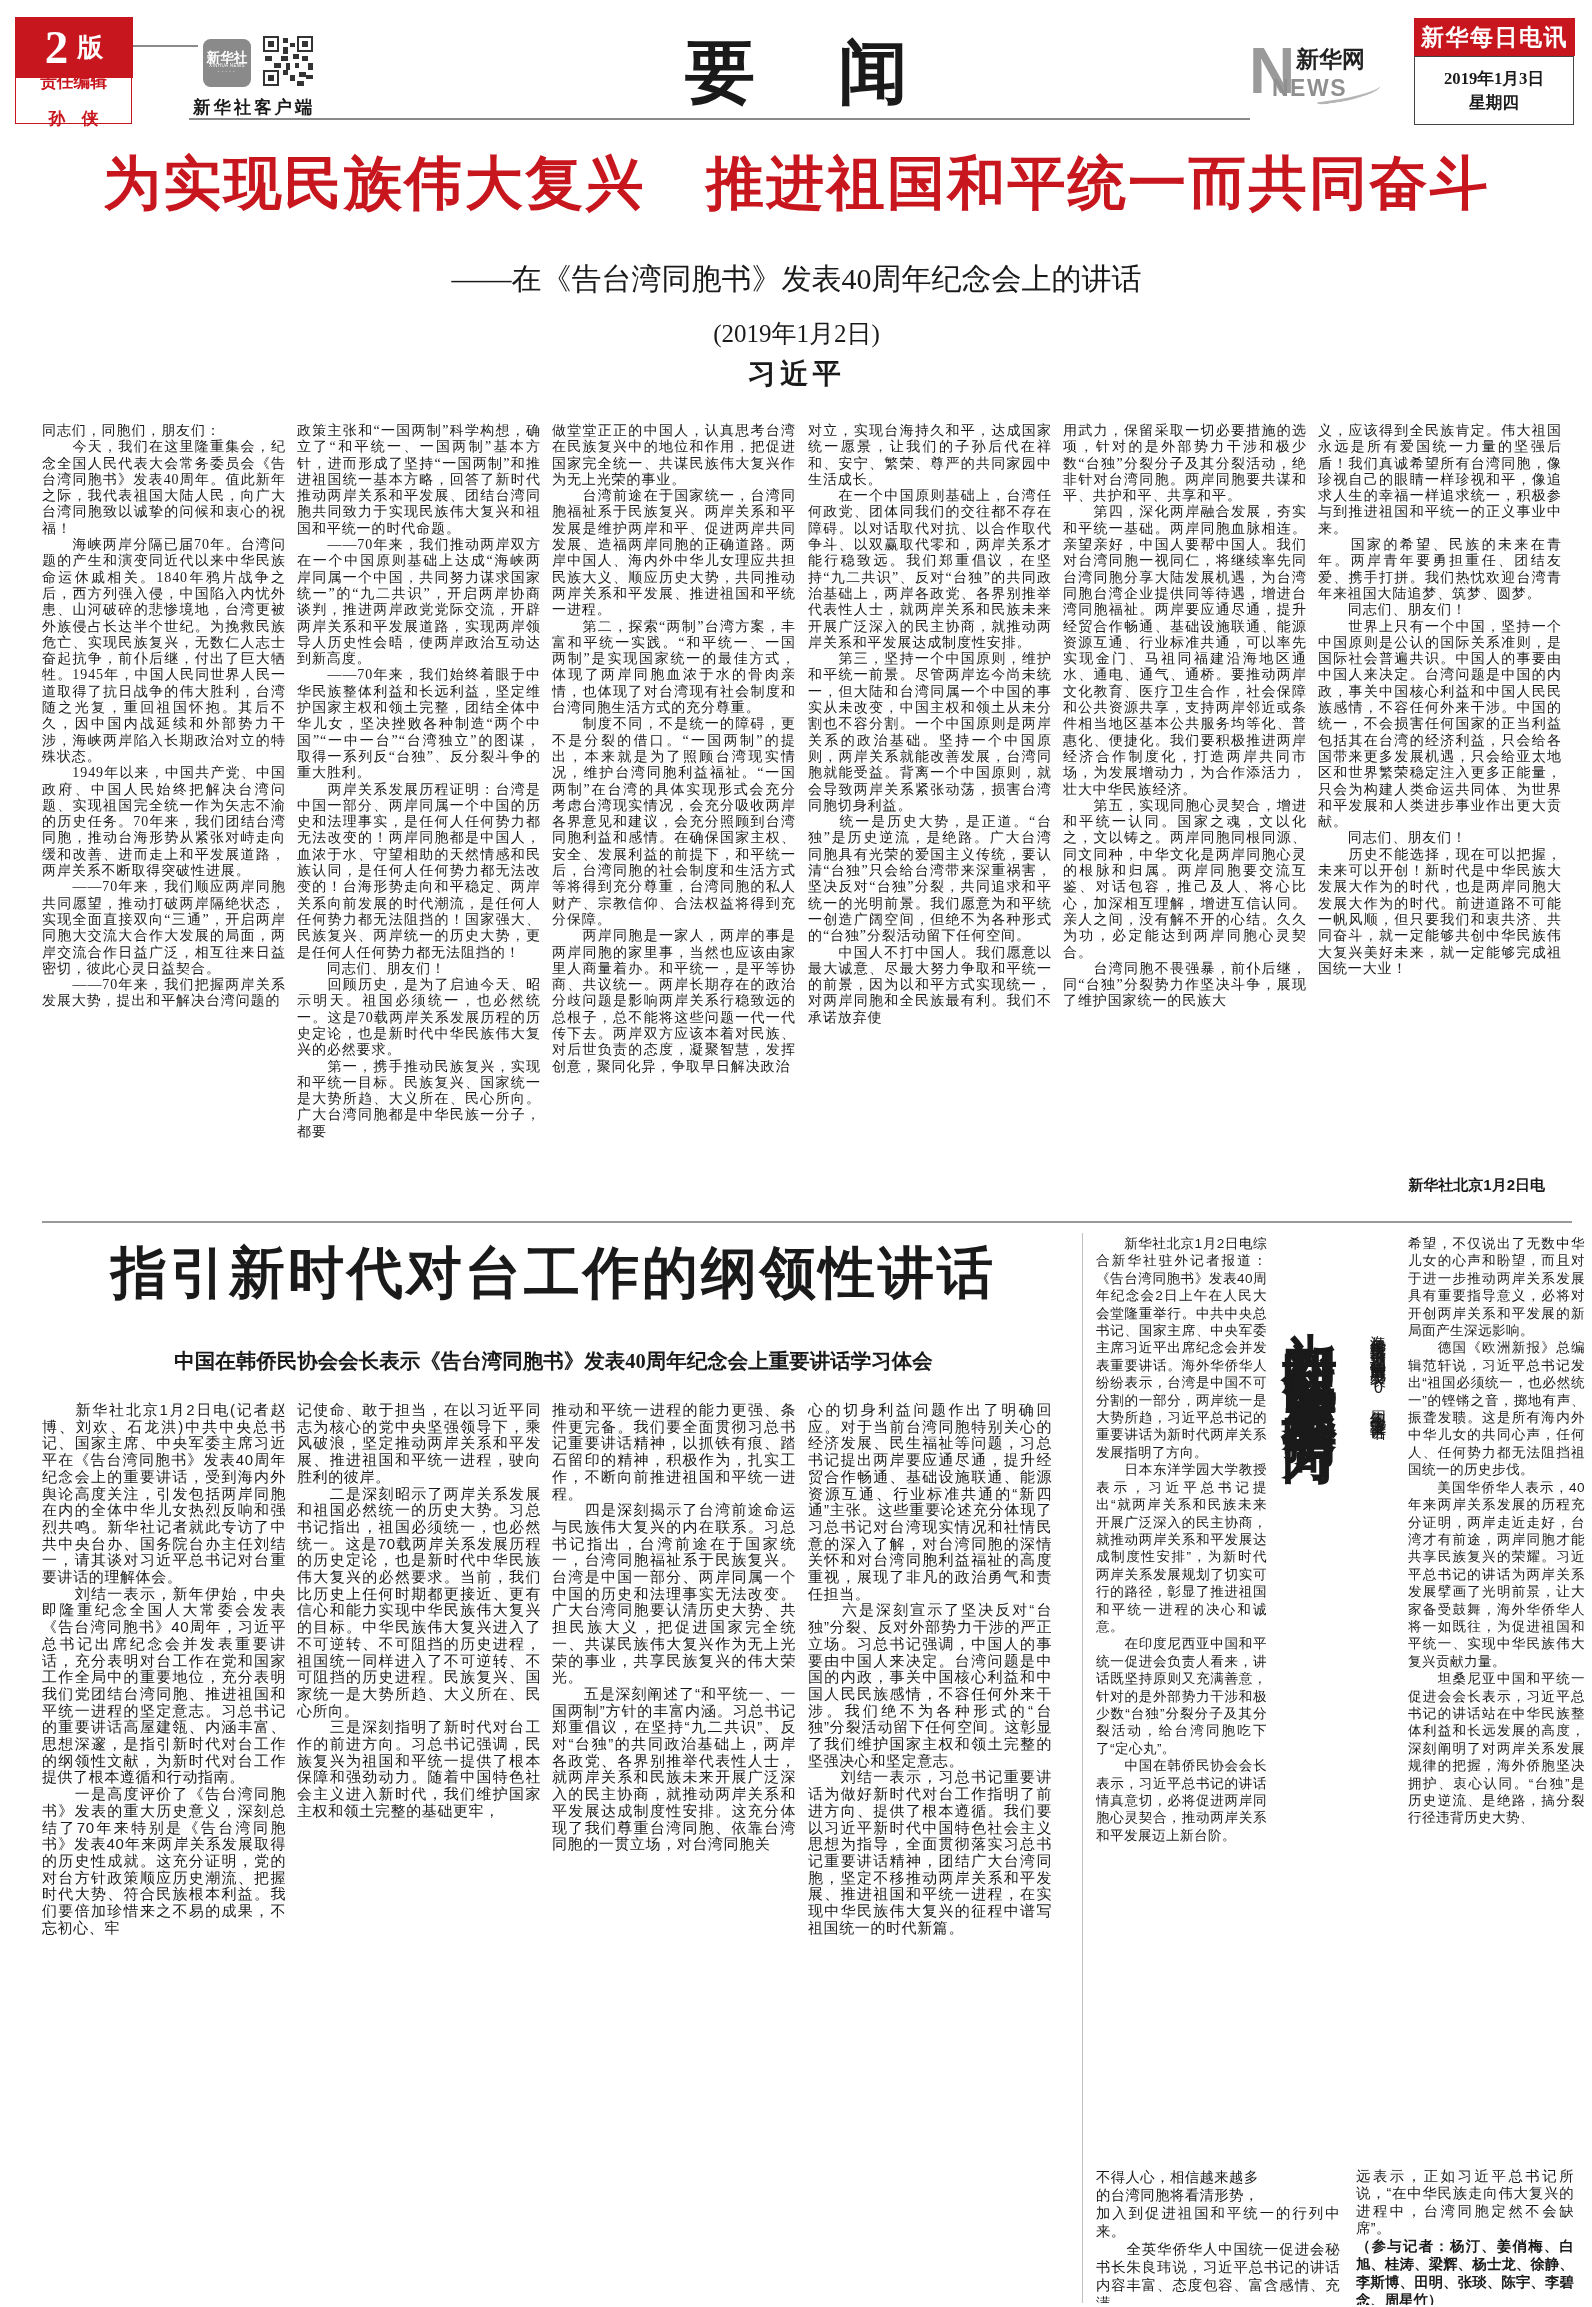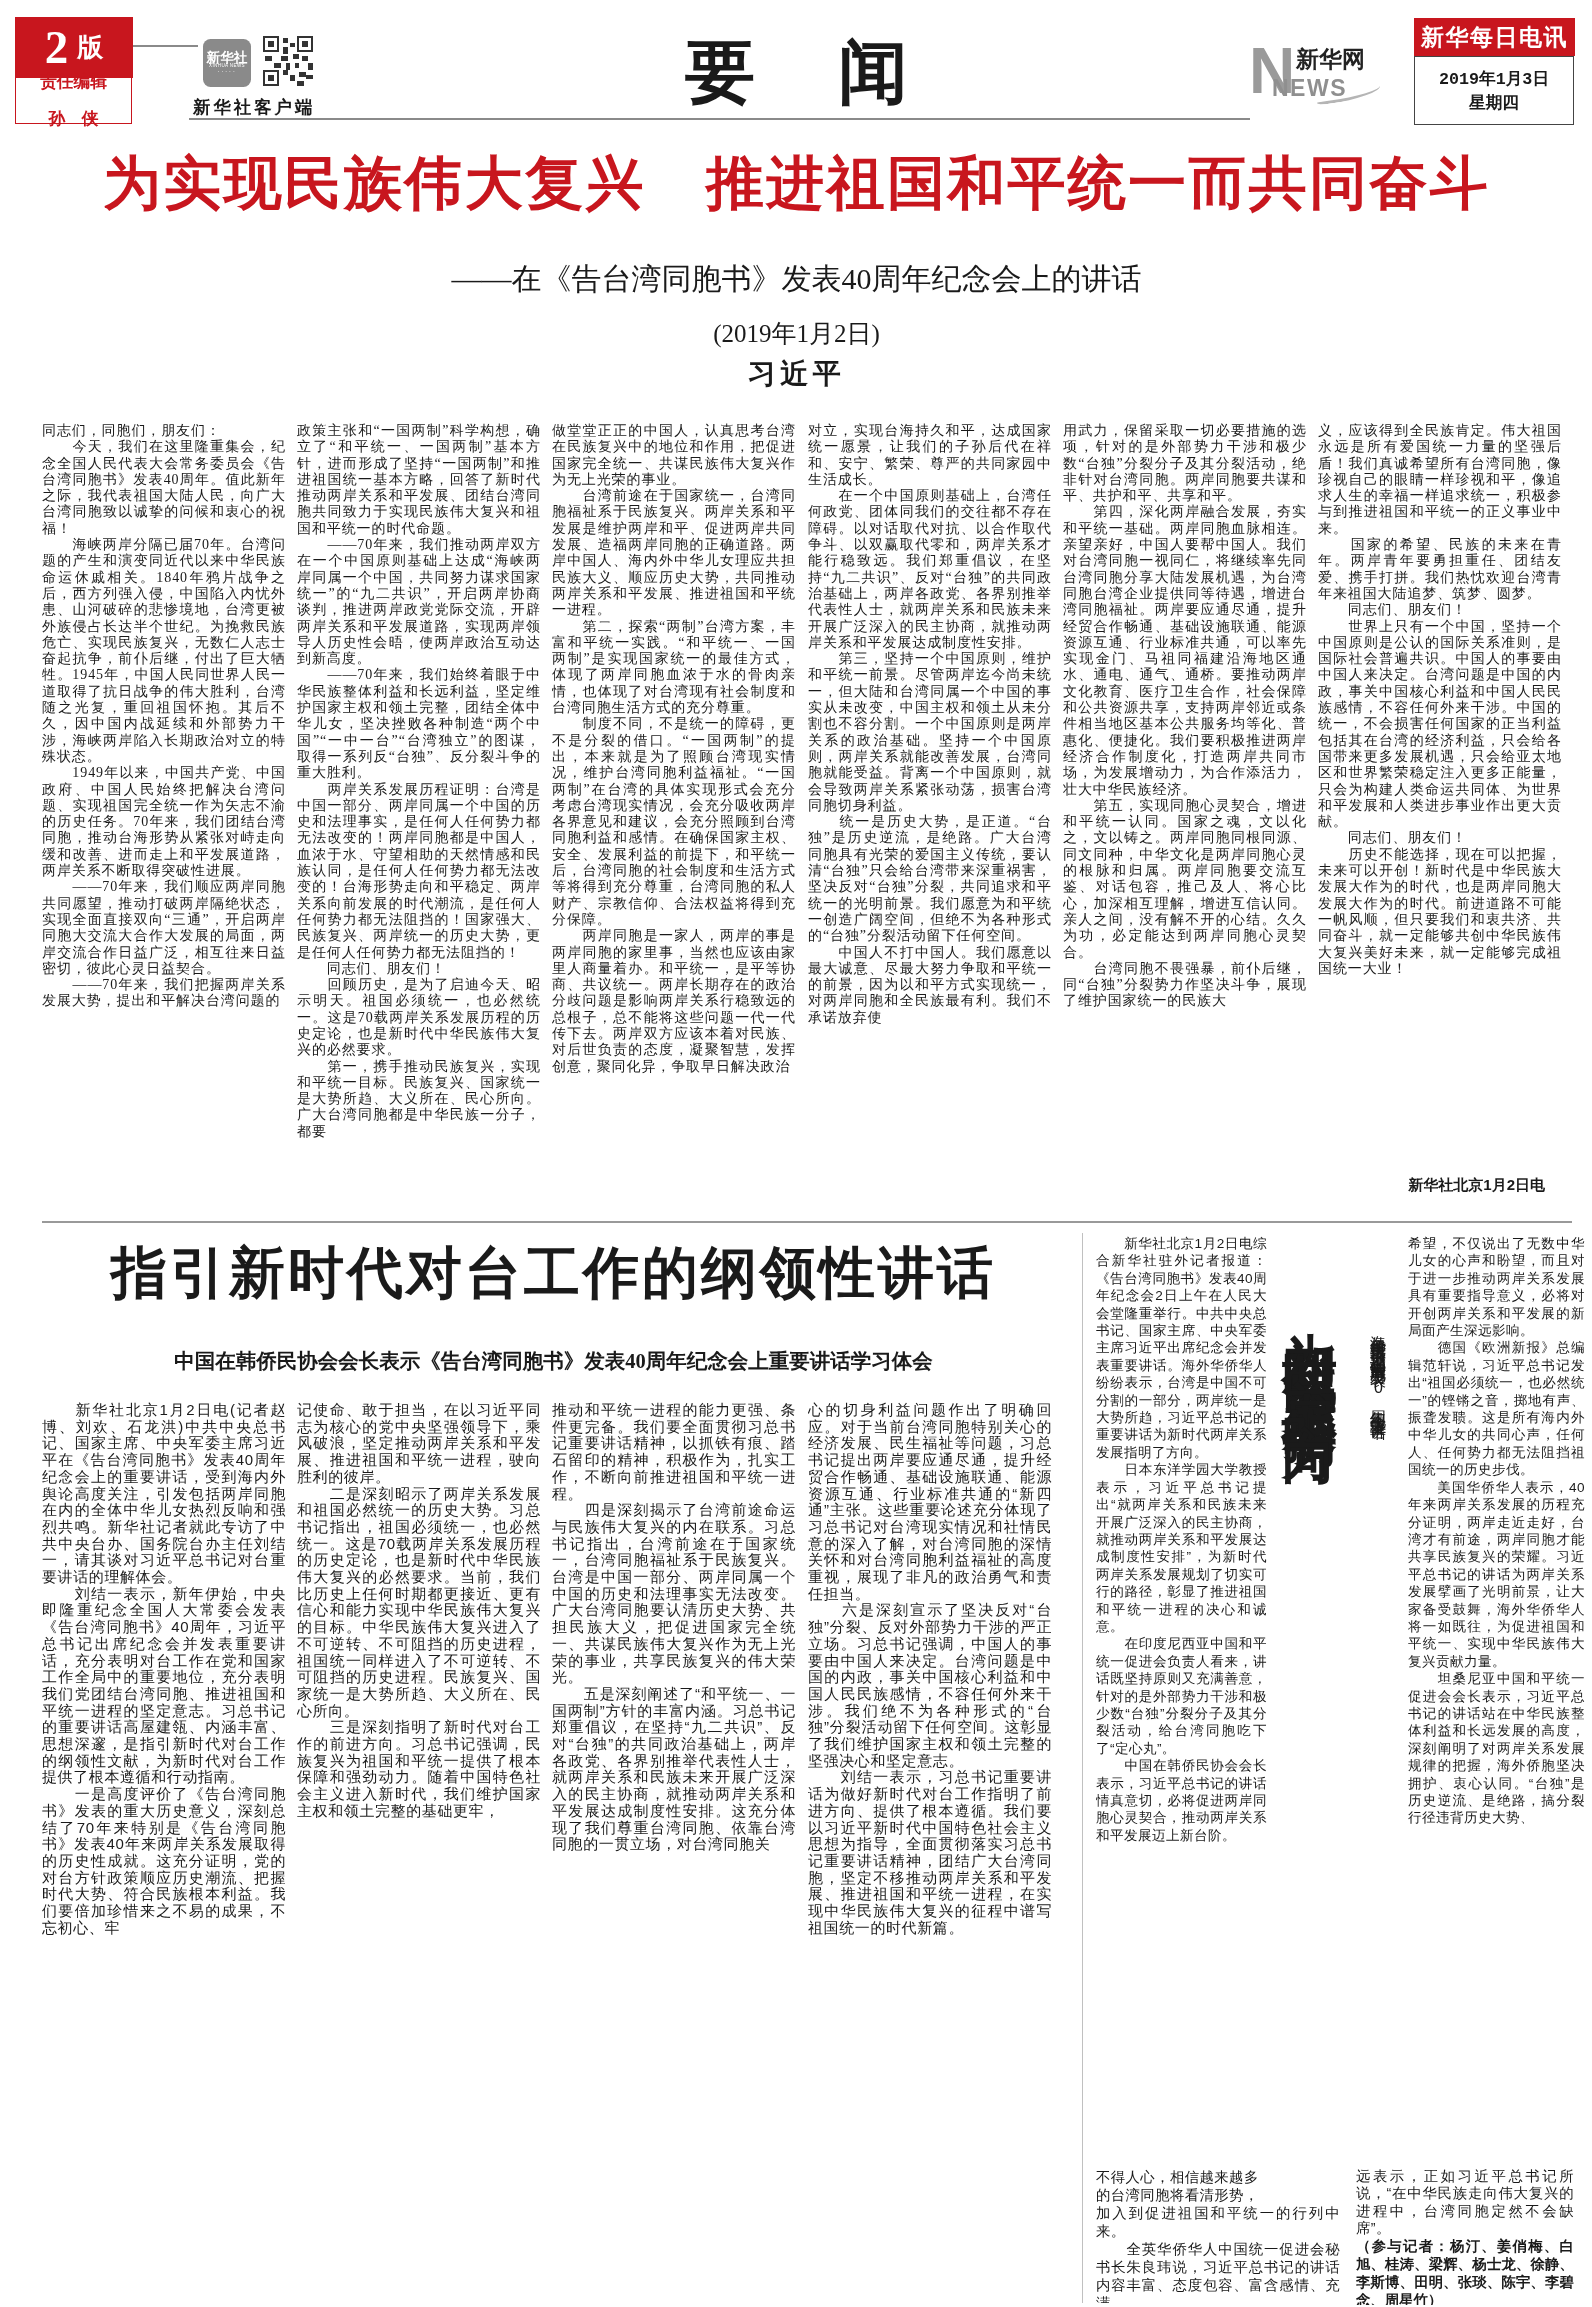--- a/index.html
+++ b/index.html
@@ -27,21 +27,21 @@
   .section-title{left:0;top:26px;width:1593px;text-align:center;font-size:70px;font-weight:bold;letter-spacing:83px;text-indent:83px;}
   .hrule{background:#8a8a8a;}
   .netlogo{left:1249px;top:39px;width:144px;height:76px;}
   .netlogo .bigN{position:absolute;left:0;top:0;font-size:64px;font-weight:bold;color:#9a9a9a;font-family:"Liberation Sans",sans-serif;line-height:1;}
   .netlogo .nm{position:absolute;left:47px;top:4.5px;font-size:23px;font-weight:bold;color:#222;}
   .netlogo .nw{position:absolute;left:23px;top:36px;font-size:23px;font-weight:bold;color:#8f8f8f;font-family:"Liberation Sans",sans-serif;letter-spacing:1.5px;}
   .netlogo .swoosh{position:absolute;left:67px;top:48px;width:65px;height:10.6px;border-bottom:3.8px solid #b5b5b5;border-radius:0 0 90% 20%;transform:rotate(-8deg);}
   .masthead{left:1414px;top:18px;width:161px;height:38px;display:flex;align-items:center;justify-content:center;
             font-size:23px;font-weight:bold;letter-spacing:1.5px;}
   .mastinfo{left:1414px;top:56px;width:158px;height:67px;border:1.5px solid #444;display:flex;flex-direction:column;
-            align-items:center;justify-content:center;gap:1px;font-size:16.7px;font-weight:bold;font-family:Liberation Mono, monospace;text-align:right;}
+            align-items:center;justify-content:center;gap:1px;font-size:16.7px;font-weight:bold;font-family:Liberation Serif, serif;text-align:right;}
   
   .headline{left:0;top:145px;width:1593px;text-align:center;font-size:58px;font-weight:bold;letter-spacing:2.3px;
             font-family:Liberation Sans, sans-serif;}
   .subtitle{left:0;top:259px;width:1593px;text-align:center;font-size:30px;}
   .dateline{left:0;top:317px;width:1593px;text-align:center;font-size:25px;}
   .author{left:0;top:355px;width:1593px;text-align:center;font-size:28px;letter-spacing:4.5px;font-weight:bold;}
   .scol{top:423px;width:244px;height:794px;font-size:14px;line-height:16.3px;letter-spacing:0.9px;}
   .signoff{left:1318px;top:1176px;width:227px;text-align:right;font-size:15px;font-weight:bold;
            font-family:"Liberation Sans",sans-serif;}
   

